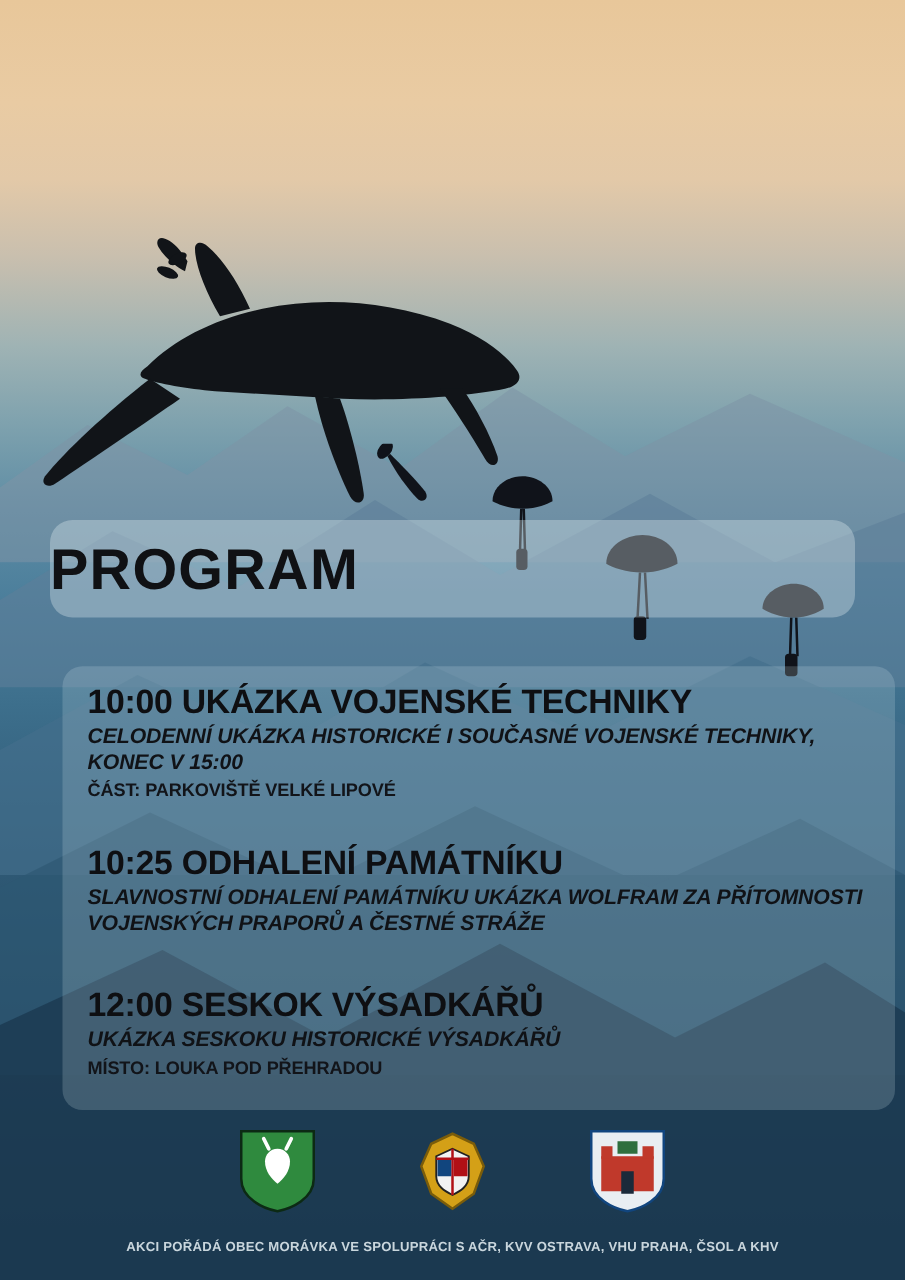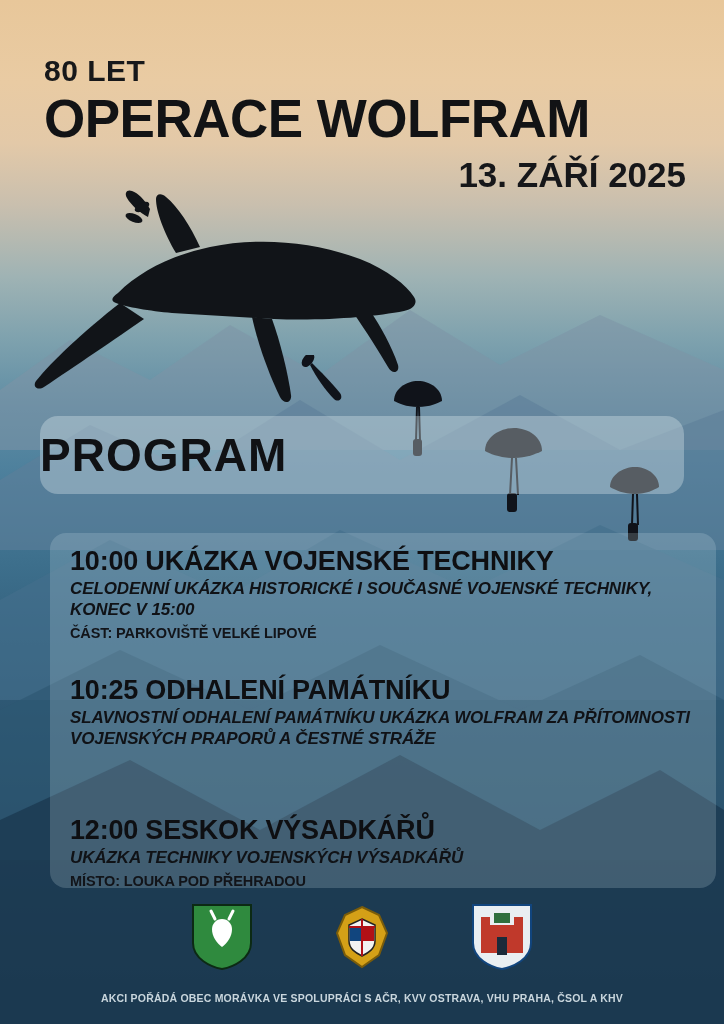--- a/index.html
+++ b/index.html
@@ -107,21 +107,21 @@
     padding: 0;
     box-sizing: border-box;
   }
   .item {
     position: absolute;
     left: 20px;
     right: 16px;
   }
   .item.i0 { top: 13px; }
   .item.i1 { top: 142px; }
-  .item.i2 { top: 282px; }
+  .item.i2 { top: 256px; }
 
   .item-title {
     font-size: 27px;
     font-weight: bold;
     color: #0e0f12;
     line-height: 1.12;
     letter-spacing: -0.2px;
     white-space: nowrap;
   }
   .item-desc {
@@ -197,25 +197,20 @@
   <svg class="layer m3" viewBox="0 0 724 280" preserveAspectRatio="none">
     <path d="M0,180 L110,120 L230,175 L340,110 L470,170 L600,105 L724,160 L724,280 L0,280 Z" fill="#446e8c" opacity="0.65"></path>
   </svg>
   <svg class="layer m4" viewBox="0 0 724 300" preserveAspectRatio="none">
     <path d="M0,150 L120,90 L250,150 L380,85 L520,150 L640,95 L724,140 L724,300 L0,300 Z" fill="#2e5874" opacity="0.7"></path>
   </svg>
   <svg class="layer m5" viewBox="0 0 724 330" preserveAspectRatio="none">
     <path d="M0,120 L130,60 L260,130 L400,55 L540,130 L660,70 L724,110 L724,330 L0,330 Z" fill="#1c3b52" opacity="0.85"></path>
   </svg>
 
-  <div class="header">
-    <div class="eighty">80 LET</div>
-    <div class="title">OPERACE WOLFRAM</div>
-    <div class="date">13. ZÁŘÍ 2025</div>
-  </div>
 
   <svg class="plane" viewBox="0 0 420 230">
     <g fill="#111418">
       <path d="M96,108 C118,86 150,70 188,62 C236,52 290,56 338,74 C366,85 384,100 392,112 C396,118 392,124 382,126 C352,132 300,136 252,134 L150,128 C128,126 104,122 94,118 C88,116 90,112 96,108 Z"></path>
       <path d="M178,62 C168,40 156,22 144,12 C140,8 134,8 134,14 C134,26 142,48 154,68 Z"></path>
       <path d="M98,118 C62,146 30,176 14,196 C10,202 16,206 22,202 C52,182 96,152 122,134 Z"></path>
       <path d="M230,132 C236,160 248,192 258,212 C262,220 270,218 269,210 C266,188 258,156 250,134 Z"></path>
       <path d="M330,126 C344,146 358,168 366,182 C370,190 378,188 376,180 C370,162 358,140 348,126 Z"></path>
       <path d="M128,24 C122,14 116,8 110,6 C105,4 102,8 105,13 C109,20 118,28 126,32 Z"></path>
       <ellipse cx="120" cy="22" rx="8" ry="4" transform="rotate(-28 120 22)"></ellipse>
@@ -248,21 +243,21 @@
       <div class="item-title">10:00 UKÁZKA VOJENSKÉ TECHNIKY</div>
       <div class="item-desc">CELODENNÍ UKÁZKA HISTORICKÉ I SOUČASNÉ VOJENSKÉ TECHNIKY, KONEC V 15:00</div>
       <div class="item-place">ČÁST: PARKOVIŠTĚ VELKÉ LIPOVÉ</div>
     </div>
     <div class="item i1">
       <div class="item-title">10:25 ODHALENÍ PAMÁTNÍKU</div>
       <div class="item-desc">SLAVNOSTNÍ ODHALENÍ PAMÁTNÍKU UKÁZKA WOLFRAM ZA PŘÍTOMNOSTI VOJENSKÝCH PRAPORŮ A ČESTNÉ STRÁŽE</div>
     </div>
     <div class="item i2">
       <div class="item-title">12:00 SESKOK VÝSADKÁŘŮ</div>
-      <div class="item-desc">UKÁZKA TECHNIKY VOJENSKÝCH VÝSADKÁŘŮ</div>
+      <div class="item-desc">UKÁZKA SESKOKU HISTORICKÉ VÝSADKÁŘŮ</div>
       <div class="item-place">MÍSTO: LOUKA POD PŘEHRADOU</div>
     </div>
   </div>
 
   <div class="crests">
     <svg class="crest" viewBox="0 0 62 68">
       <path d="M2,2 H60 V40 C60,56 42,64 31,66 C20,64 2,56 2,40 Z" fill="#2f8a3e" stroke="#0c2a14" stroke-width="2"></path>
       <path d="M31,16 c6,0 10,5 10,10 c0,8 -5,14 -10,18 c-5,-4 -10,-10 -10,-18 c0,-5 4,-10 10,-10 z" fill="#ffffff"></path>
       <path d="M24,16 l-4,-8 M38,16 l4,-8" stroke="#ffffff" stroke-width="3" stroke-linecap="round"></path>
     </svg>

